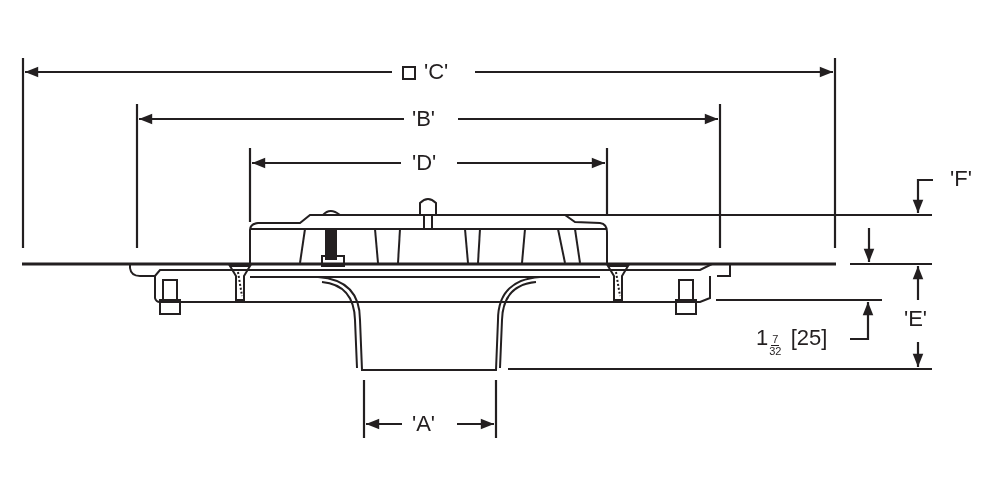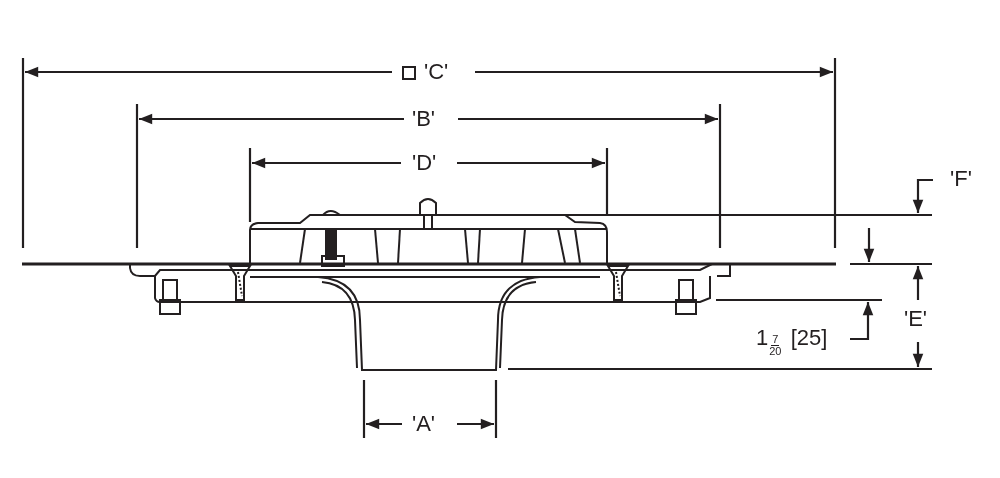--- a/index.html
+++ b/index.html
@@ -113,15 +113,15 @@
   <span class="sq"></span><span>'C'</span>
 </div>
 <div class="lbl" style="left:408px; top:108px;">'B'</div>
 <div class="lbl" style="left:408px; top:152px;">'D'</div>
 <div class="lbl" style="left:408px; top:413px;">'A'</div>
 <div class="lbl" style="left:946px; top:168px;">'F'</div>
 <div class="lbl" style="left:900px; top:308px;">'E'</div>
 <div class="lbl" style="left:752px; top:327px;">
   <span>1</span><span class="frac">
       <span class="num">7</span>
-      <span class="den">20</span>
+      <span class="den">32</span>
     </span> <span>[25]</span>
 </div>
 
 </body></html>

